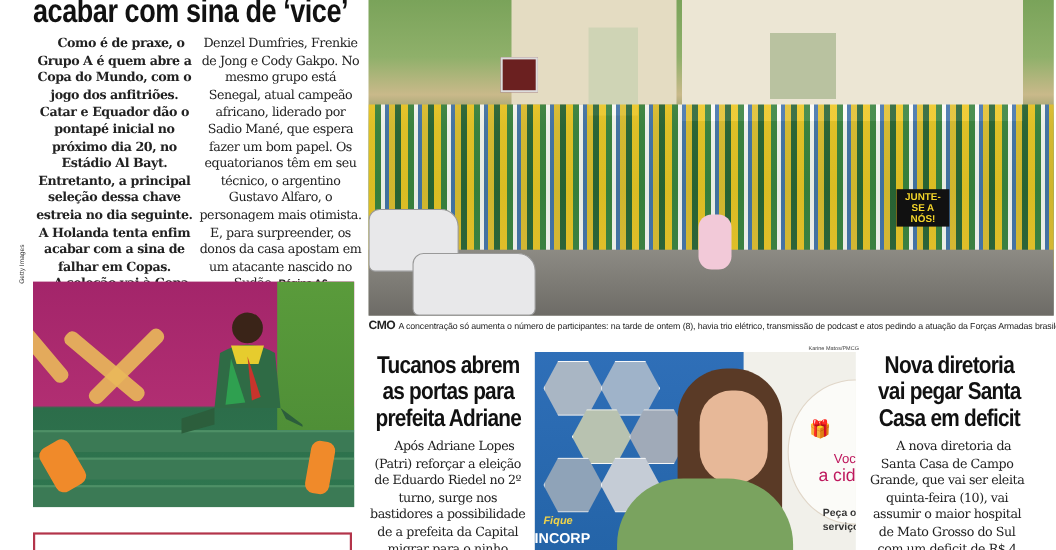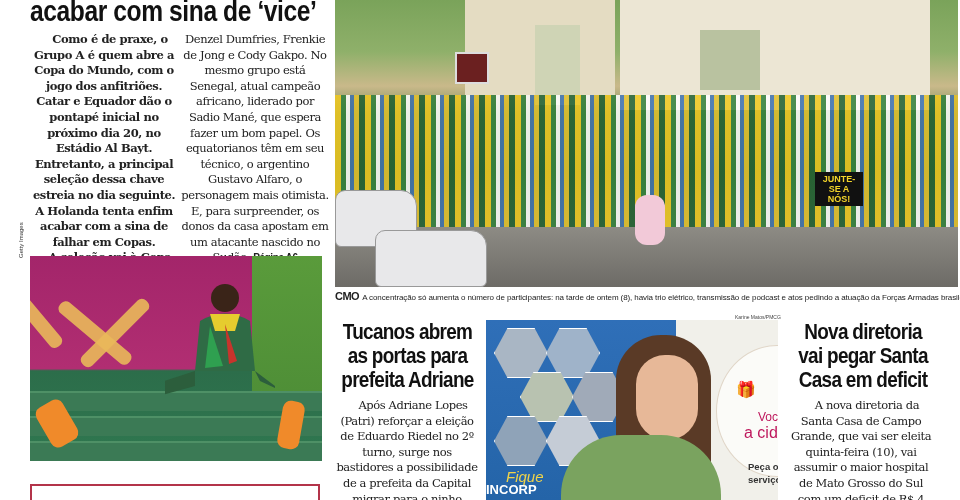--- a/index.html
+++ b/index.html
@@ -50,21 +50,21 @@
   .body-santa { left:790px; top:398px; width:142px; }
   
   .photo-adriane { left:486px; top:320px; width:292px; height:180px; overflow:hidden; background:#f1f0ea; }
   .photo-adriane .panel { position:absolute; left:0; top:0; width:190px; height:180px; background:linear-gradient(180deg,#2f6fb8,#2464a8); }
   .hex { position:absolute; width:52px; height:48px; background:#a9b6c4; clip-path:polygon(25% 0,75% 0,100% 50%,75% 100%,25% 100%,0 50%); border:1px solid #fff; }
   .woman-hair { position:absolute; left:130px; top:15px; width:95px; height:150px; background:#5a3a26; border-radius:45px 45px 20px 20px; }
   .woman-face { position:absolute; left:150px; top:35px; width:62px; height:85px; background:#e7b898; border-radius:30px 30px 32px 32px; }
   .woman-body { position:absolute; left:75px; top:115px; width:160px; height:70px; background:#7aa35f; border-radius:60px 60px 0 0; }
   .natal-circle { position:absolute; left:230px; top:25px; width:120px; height:130px; border-radius:50%; background:#fbfbf8; border:1px solid #e0d6c8; }
   .natal-text { position:absolute; font-family:"Liberation Sans", sans-serif; color:#be185d; font-size:10px; white-space:nowrap; }
-  .fique { position:absolute; left:20px; top:148px; font-family:"Liberation Sans", sans-serif; font-style:italic; font-weight:normal; color:#f0d34a; font-size:15px; }
+  .fique { position:absolute; left:8px; top:148px; font-family:"Liberation Sans", sans-serif; font-style:italic; font-weight:bold; color:#f0d34a; font-size:10px; }
   .incorp { position:absolute; left:0; top:162px; font-family:"Liberation Sans", sans-serif; font-weight:bold; color:#fff; font-size:13px; }
   .peca { position:absolute; left:262px; top:140px; font-family:"Liberation Sans", sans-serif; font-weight:bold; font-size:9.5px; color:#333; line-height:13px; white-space:nowrap; }
   .credit-karine { left:735px; top:314px; font-family:"Liberation Sans", sans-serif; font-size:5px; color:#444; white-space:nowrap; }
 </style>
 </head>
 <body>
 
 <div class="abs headline-top">acabar com sina de ‘vice’</div>
 
 <div class="abs col colA">

